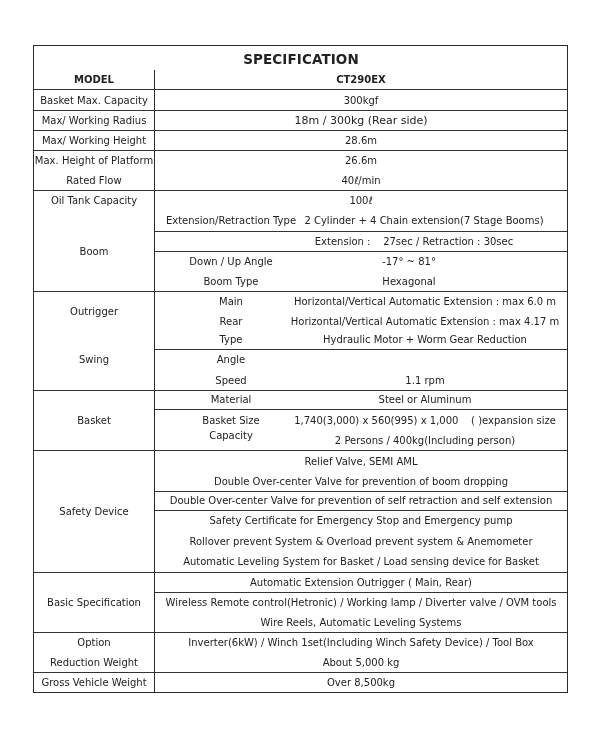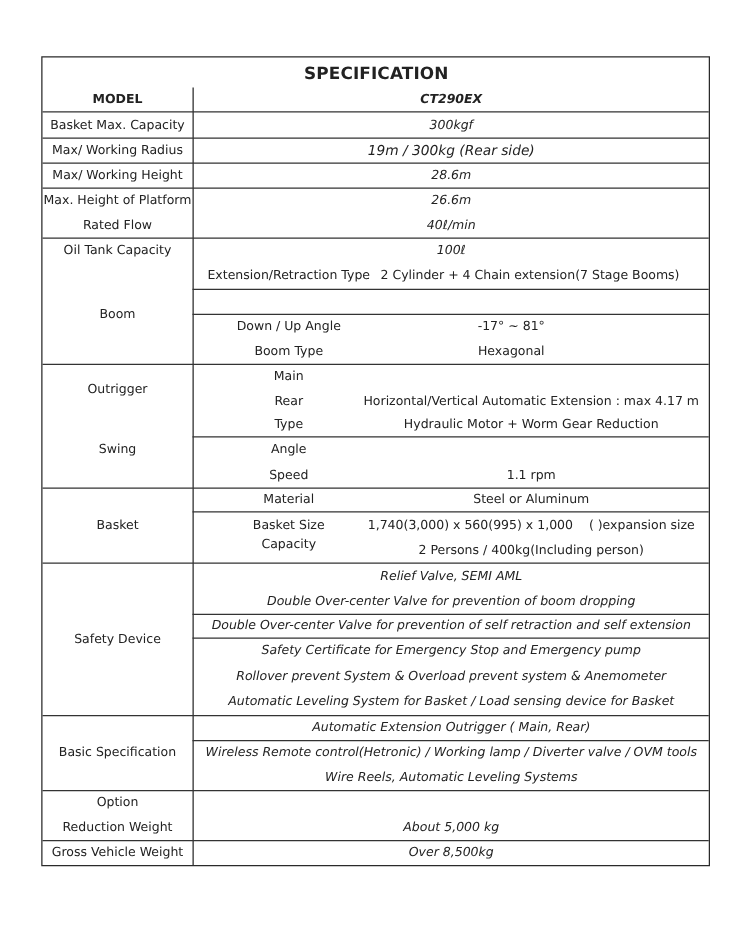--- a/index.html
+++ b/index.html
@@ -11,21 +11,21 @@
            border-left: 1.5px solid #2a2a2a; }
   .hline { position: absolute; height: 0; border-top: 1.5px solid #333; }
   .hline.full { left: 0; right: 0; }
   .hline.part { left: 120px; right: 0; }
   .t { position: absolute; font-size: 10px; line-height: 14px; white-space: nowrap;
        transform: translate(-50%, -50%); }
   .title { font-size: 13.5px; font-weight: bold; letter-spacing: 0.1px; }
   .bold { font-weight: bold; font-size: 10px; }
   .c0 { left: 60px; }          
   .c1 { left: 197px; }         
-  .cv { left: 327px; font-style: italic; }         
+  .cv { left: 327px; }         
 </style>
 </head>
 <body>
 
 <div class="table">
 
   <div class="vline"></div>
 
   <div class="hline full" style="top:43px"></div>
   <div class="hline full" style="top:64px"></div>
@@ -48,44 +48,46 @@
 
   <div class="t title" style="left:267px; top:13px">SPECIFICATION</div>
 
   <div class="t bold c0" style="top:34px">MODEL</div>
   <div class="t bold cv" style="top:34px">CT290EX</div>
 
   <div class="t c0" style="top:55px">Basket Max. Capacity</div>
   <div class="t cv" style="top:55px">300kgf</div>
 
   <div class="t c0" style="top:75px">Max/ Working Radius</div>
-  <div class="t cv" style="top:75px; font-size:11px">19m / 300kg (Rear side)</div>
+  <div class="t cv" style="top:75px; font-size:11px">18m / 300kg (Rear side)</div>
 
   <div class="t c0" style="top:95px">Max/ Working Height</div>
   <div class="t cv" style="top:95px">28.6m</div>
 
   <div class="t c0" style="top:115px">Max. Height of Platform</div>
   <div class="t cv" style="top:115px">26.6m</div>
 
   <div class="t c0" style="top:135px">Rated Flow</div>
   <div class="t cv" style="top:135px">40ℓ/min</div>
 
   <div class="t c0" style="top:155px">Oil Tank Capacity</div>
   <div class="t cv" style="top:155px">100ℓ</div>
 
   <div class="t c0" style="top:206px">Boom</div>
   <div class="t c1" style="top:175px">Extension/Retraction Type</div>
   <div class="t" style="left:390px; top:175px">2 Cylinder + 4 Chain extension(7 Stage Booms)</div>
+  <div class="t" style="left:380px; top:196px; white-space:pre">Extension :    27sec / Retraction : 30sec</div>
   <div class="t c1" style="top:216px">Down / Up Angle</div>
   <div class="t" style="left:375px; top:216px">-17° ~ 81°</div>
   <div class="t c1" style="top:236px">Boom Type</div>
   <div class="t" style="left:375px; top:236px">Hexagonal</div>
 
   <div class="t c0" style="top:266px">Outrigger</div>
   <div class="t c1" style="top:256px">Main</div>
+  <div class="t" style="left:391px; top:256px">Horizontal/Vertical Automatic Extension : max 6.0 m</div>
   <div class="t c1" style="top:276px">Rear</div>
   <div class="t" style="left:391px; top:276px">Horizontal/Vertical Automatic Extension : max 4.17 m</div>
 
   <div class="t c0" style="top:314px">Swing</div>
   <div class="t c1" style="top:294px">Type</div>
   <div class="t" style="left:391px; top:294px">Hydraulic Motor + Worm Gear Reduction</div>
   <div class="t c1" style="top:314px">Angle</div>
   <div class="t c1" style="top:335px">Speed</div>
   <div class="t" style="left:391px; top:335px">1.1 rpm</div>
 
@@ -104,18 +106,19 @@
   <div class="t cv" style="top:475px">Safety Certificate for Emergency Stop and Emergency pump</div>
   <div class="t cv" style="top:516px">Automatic Leveling System for Basket / Load sensing device for Basket</div>
   <div class="t cv" style="top:496px">Rollover prevent System &amp; Overload prevent system &amp; Anemometer</div>
 
   <div class="t c0" style="top:557px">Basic Specification</div>
   <div class="t cv" style="top:557px">Wireless Remote control(Hetronic) / Working lamp / Diverter valve / OVM tools</div>
   <div class="t cv" style="top:537px">Automatic Extension Outrigger ( Main, Rear)</div>
   <div class="t cv" style="top:577px">Wire Reels, Automatic Leveling Systems</div>
 
   <div class="t c0" style="top:597px">Option</div>
+  <div class="t cv" style="top:597px">Inverter(6kW) / Winch 1set(Including Winch Safety Device) / Tool Box</div>
   <div class="t c0" style="top:617px">Reduction Weight</div>
   <div class="t cv" style="top:617px">About 5,000 kg</div>
 
   <div class="t c0" style="top:637px">Gross Vehicle Weight</div>
   <div class="t cv" style="top:637px">Over 8,500kg</div>
 </div>
 
 </body></html>

